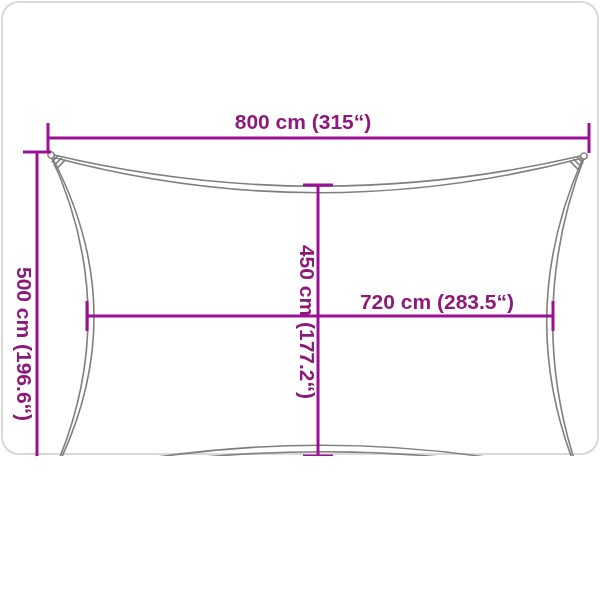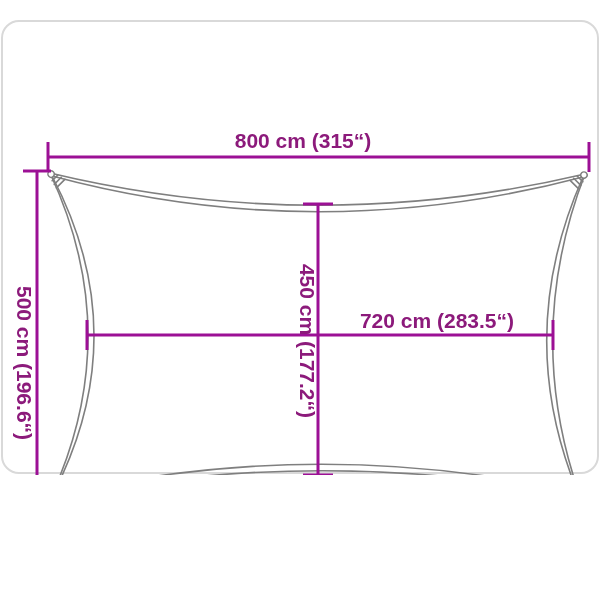--- a/index.html
+++ b/index.html
@@ -2,21 +2,20 @@
 <html style="--dimension-line: #9c1095; --dimension-text: #8c1a7b; --sail-outline: #7f7f7f; --background: #ffffff; --frame: #d9d9d9;"><head>
 <meta charset="utf-8">
 <style>
   html,body{margin:0;padding:0;background:#fff;}
   .stage{
     position:relative;
     width:600px;height:456px;
     background:var(--background,#fff);
     overflow:hidden;
     font-family:"Liberation Sans", sans-serif;
-    margin-top:19px;
   }
   .frame{
     position:absolute;inset:1px;
     border:2px solid var(--frame,#d9d9d9);
     border-radius:18px;
     pointer-events:none;
   }
   svg{position:absolute;left:0;top:0;}
   .sail-line{
     fill:none;

